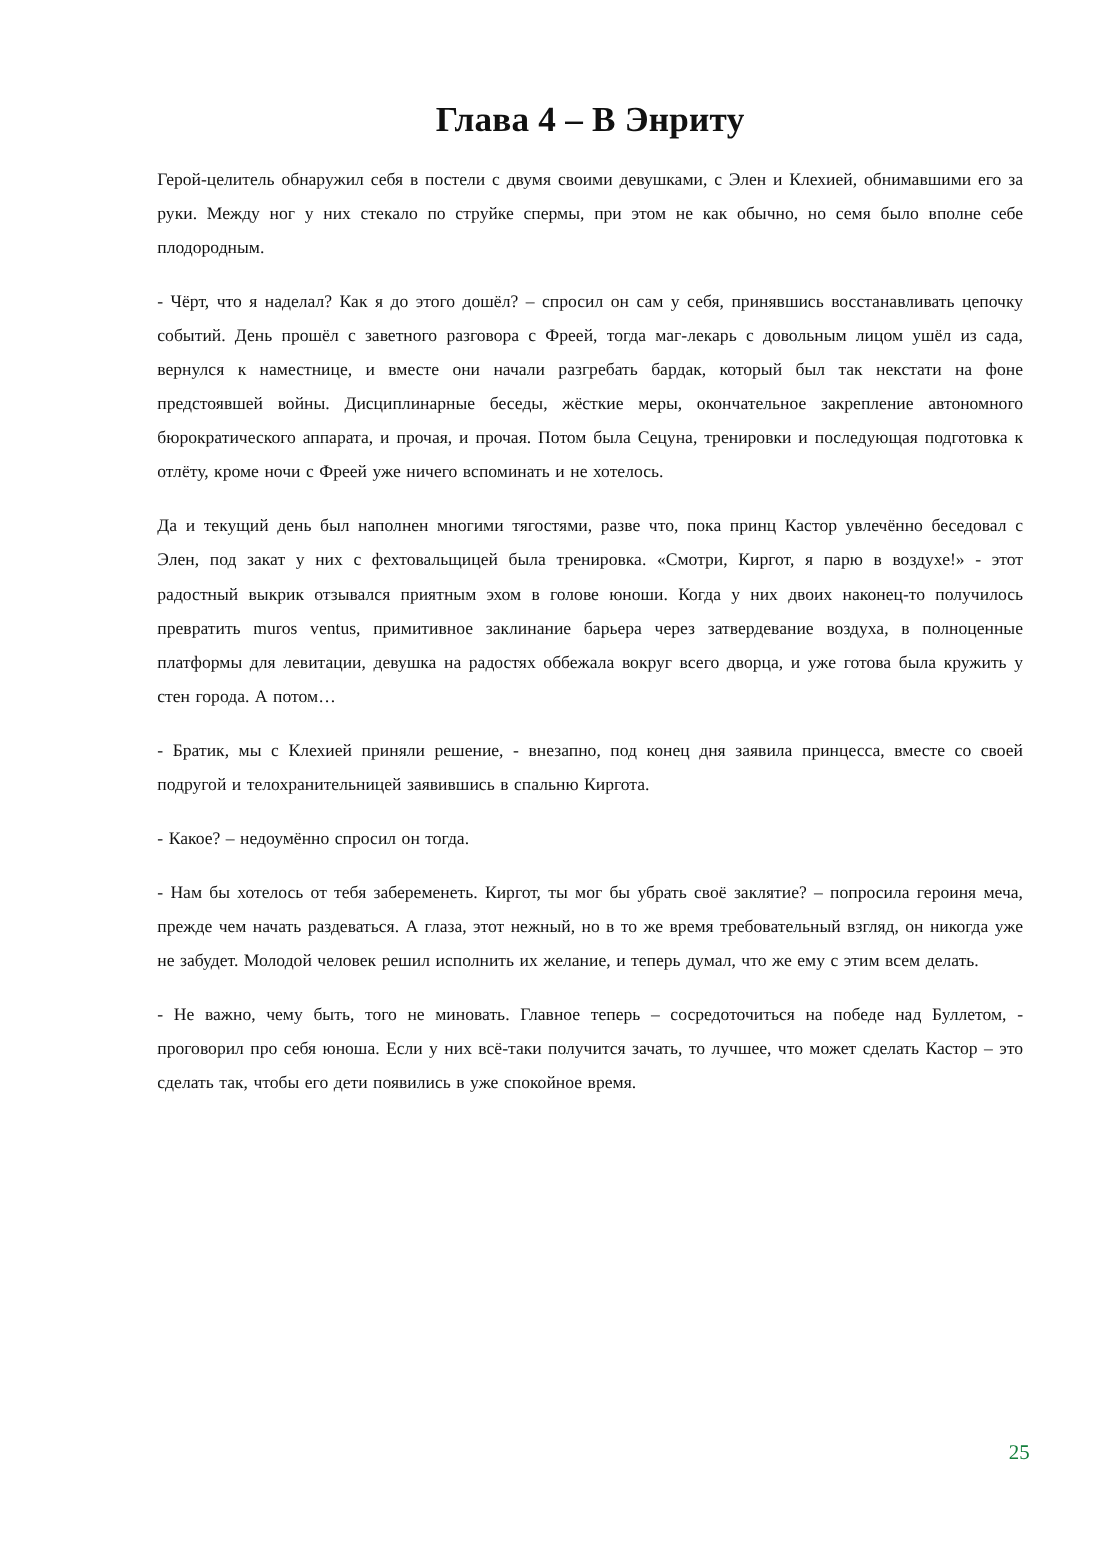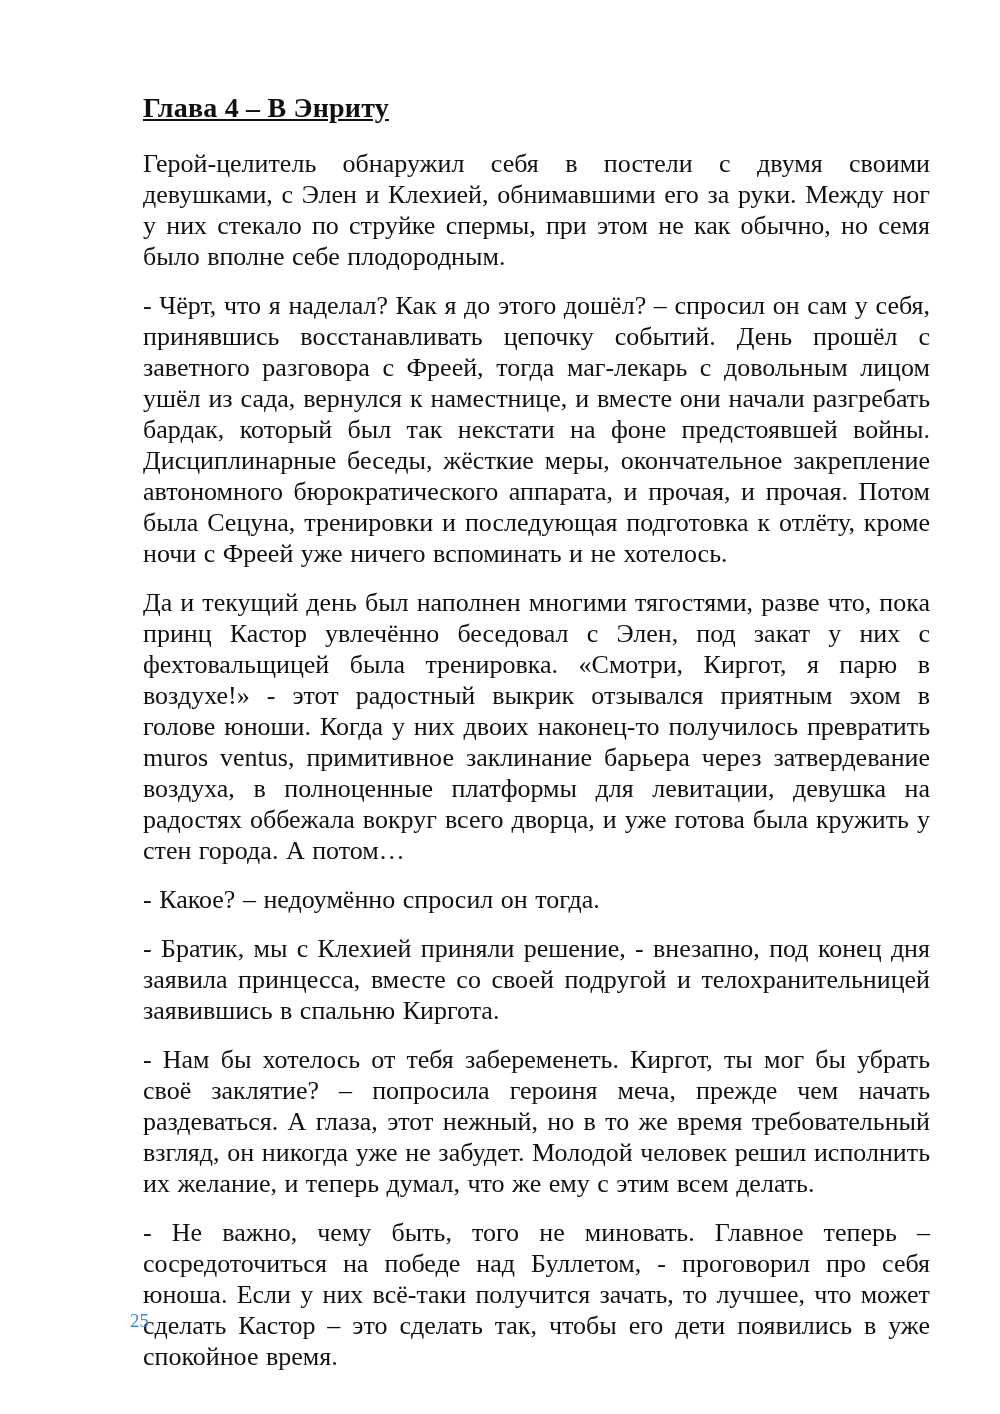--- a/index.html
+++ b/index.html
@@ -16,54 +16,53 @@
     color: #111111;
   }
   .page {
     box-sizing: border-box;
     width: 1000px;
     height: 1414px;
     padding: 90px 70px 0 143px;
     background: #ffffff;
   }
   .chapter-title {
-    font-size: 28px;
+    font-size: 32px;
     font-weight: bold;
-    text-align: left;
+    text-align: center;
     margin: 0 0 22px 0;
     line-height: 36px;
     letter-spacing: 0.2px;
-    text-decoration: underline;
   }
   .para {
-    font-size: 26px;
+    font-size: 16px;
     line-height: 31px;
     text-align: justify;
     text-justify: inter-word;
     margin: 0 0 18px 0;
     word-spacing: 1px;
   }
   .page-number {
     position: absolute;
-    left: 130px;
+    left: 149px;
     width: 787px;
     top: 1310px;
-    text-align: left;
+    text-align: right;
     font-size: 19px;
-    color: #3b82f6;
+    color: #15803d;
   }
 </style>
 </head>
 <body>
 
 <div class="page">
   <h1 class="chapter-title">Глава 4 – В Энриту</h1>
 
   <p class="para">Герой-целитель обнаружил себя в постели с двумя своими девушками, с Элен и Клехией, обнимавшими его за руки. Между ног у них стекало по струйке спермы, при этом не как обычно, но семя было вполне себе плодородным.</p>
   <p class="para">- Чёрт, что я наделал? Как я до этого дошёл? – спросил он сам у себя, принявшись восстанавливать цепочку событий. День прошёл с заветного разговора с Фреей, тогда маг-лекарь с довольным лицом ушёл из сада, вернулся к наместнице, и вместе они начали разгребать бардак, который был так некстати на фоне предстоявшей войны. Дисциплинарные беседы, жёсткие меры, окончательное закрепление автономного бюрократического аппарата, и прочая, и прочая. Потом была Сецуна, тренировки и последующая подготовка к отлёту, кроме ночи с Фреей уже ничего вспоминать и не хотелось.</p>
   <p class="para">Да и текущий день был наполнен многими тягостями, разве что, пока принц Кастор увлечённо беседовал с Элен, под закат у них с фехтовальщицей была тренировка. «Смотри, Киргот, я парю в воздухе!» - этот радостный выкрик отзывался приятным эхом в голове юноши. Когда у них двоих наконец-то получилось превратить muros ventus, примитивное заклинание барьера через затвердевание воздуха, в полноценные платформы для левитации, девушка на радостях оббежала вокруг всего дворца, и уже готова была кружить у стен города. А потом…</p>
+  <p class="para">- Братик, мы с Клехией приняли решение, - внезапно, под конец дня заявила принцесса, вместе со своей подругой и телохранительницей заявившись в спальню Киргота.</p>
   <p class="para">- Какое? – недоумённо спросил он тогда.</p>
-  <p class="para">- Братик, мы с Клехией приняли решение, - внезапно, под конец дня заявила принцесса, вместе со своей подругой и телохранительницей заявившись в спальню Киргота.</p>
   <p class="para">- Нам бы хотелось от тебя забеременеть. Киргот, ты мог бы убрать своё заклятие? – попросила героиня меча, прежде чем начать раздеваться. А глаза, этот нежный, но в то же время требовательный взгляд, он никогда уже не забудет. Молодой человек решил исполнить их желание, и теперь думал, что же ему с этим всем делать.</p>
   <p class="para">- Не важно, чему быть, того не миновать. Главное теперь – сосредоточиться на победе над Буллетом, - проговорил про себя юноша. Если у них всё-таки получится зачать, то лучшее, что может сделать Кастор – это сделать так, чтобы его дети появились в уже спокойное время.</p>
 </div>
 
 <div class="page-number">25</div>
 
 </body></html>

